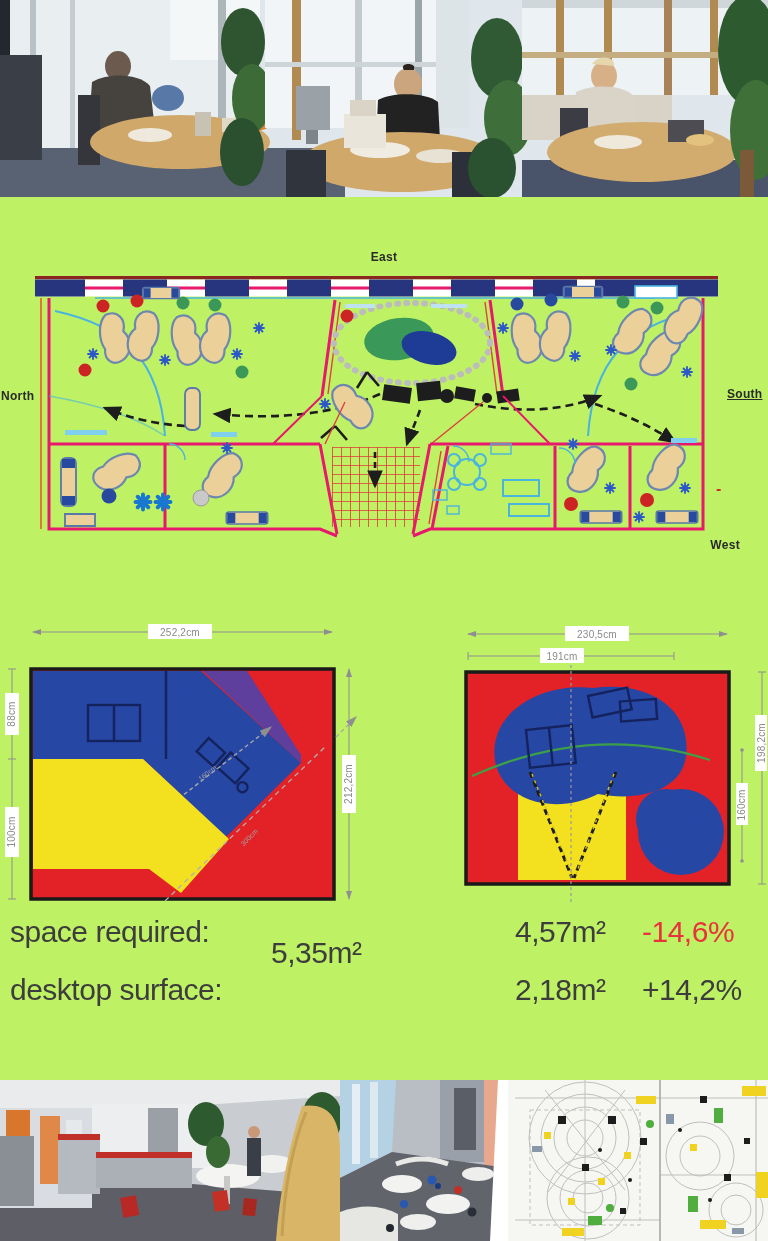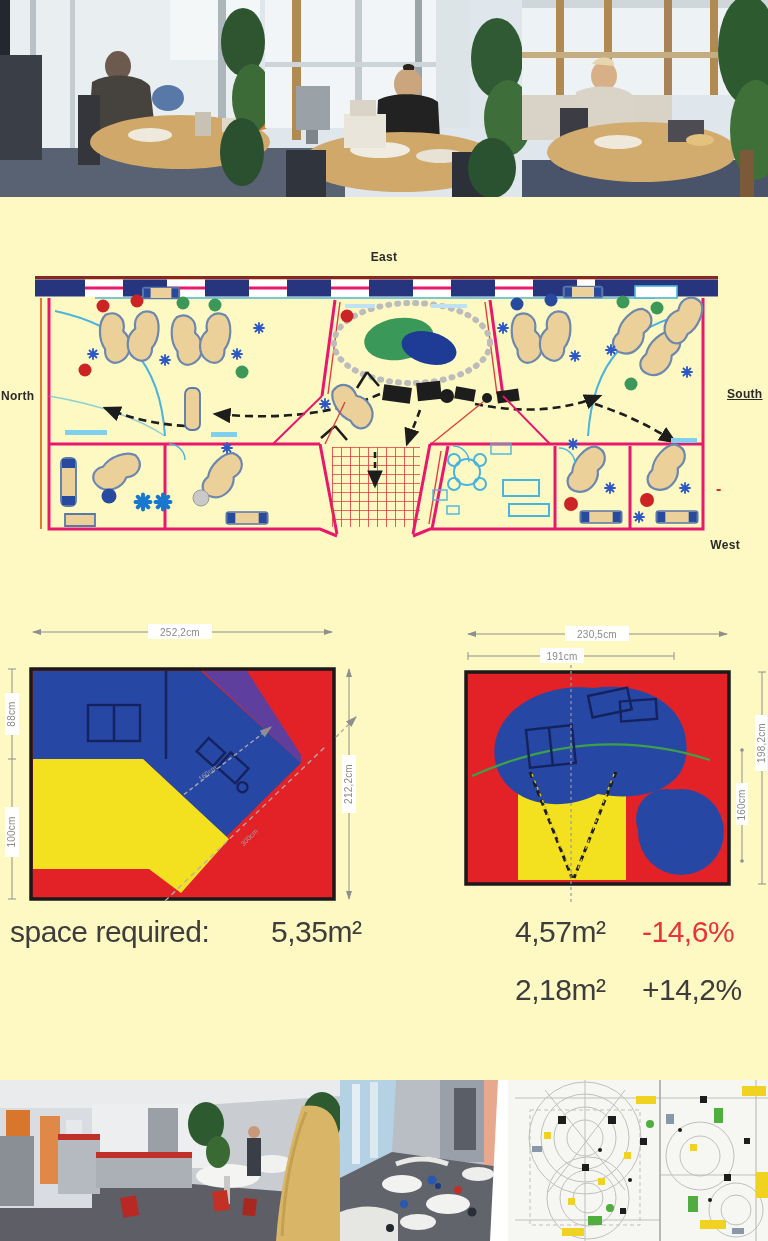--- a/index.html
+++ b/index.html
@@ -1,16 +1,16 @@
 <!DOCTYPE html>
 <html><head>
 <meta charset="utf-8">
 <style>
   html,body{margin:0;padding:0;background:#fff;}
-  .page{position:relative;width:768px;height:1241px;background:#fef9c3;overflow:hidden;
+  .page{position:relative;width:768px;height:1241px;background:#bef264;overflow:hidden;
         font-family:"Liberation Sans",sans-serif;}
   .abs{position:absolute;}
   svg{display:block;}
   
   .wallM{stroke:#e8186c;stroke-width:3;fill:none;}
   .wallMthin{stroke:#e8186c;stroke-width:2;fill:none;}
   .redline{stroke:#e04040;stroke-width:1.4;fill:none;}
   .cyan{stroke:#4ab4e0;stroke-width:2;fill:none;}
   .cyanthin{stroke:#4ab4e0;stroke-width:1.4;fill:none;}
   .bean{fill:#ecd09a;stroke:#6d88ae;stroke-width:2.2;}
@@ -29,21 +29,21 @@
   
   .dim{stroke:#8f8f8f;stroke-width:1;fill:none;}
   .dimt{fill:#8a8a8a;font-size:10px;letter-spacing:.2px;font-family:"Liberation Sans",sans-serif;}
   .dimfaint{fill:#a3a3a3;font-size:7px;font-family:"Liberation Sans",sans-serif;}
   .navyline{stroke:#14235e;stroke-width:2.4;fill:none;}
   
   .stats-row{position:absolute;left:8px;width:768px;height:56px;color:#3d3d3d;
              font-size:30px;letter-spacing:-.5px;}
   .stats-row span{position:absolute;top:0;white-space:nowrap;}
   .s-label{left:2px;}
-  .s-before{left:263px;}
+  .s-before{left:263px;margin-top:21px;}
   .s-after{left:467px;margin-left:40px;}
   .s-delta{left:634px;}
   .delta-red{color:#e8333c;}
 </style>
 </head>
 <body>
 
 <div class="page">
 
   <svg class="abs" style="left:0;top:0" width="768" height="197" viewBox="0 0 768 197">
@@ -400,20 +400,21 @@
     </g>
   </svg>
 
   <div class="stats-row" style="top:915px">
     <span class="s-label">space required:</span>
     <span class="s-before">5,35m²</span>
     <span class="s-after">4,57m²</span>
     <span class="s-delta delta-red">-14,6%</span>
   </div>
   <div class="stats-row" style="top:973px">
+    <span class="s-label">desktop surface:</span>
     <span class="s-after">2,18m²</span>
     <span class="s-delta">+14,2%</span>
   </div>
 
   <svg class="abs" style="left:0;top:1080px" width="768" height="161" viewBox="0 0 768 161">
 
     <g>
       <rect x="0" y="0" width="340" height="161" fill="#c9cdd2"></rect>
       <polygon points="0,0 340,0 340,16 0,38" fill="#e9ebed"></polygon>
       <polygon points="0,161 0,112 95,96 340,116 340,161" fill="#5e5f66"></polygon>

